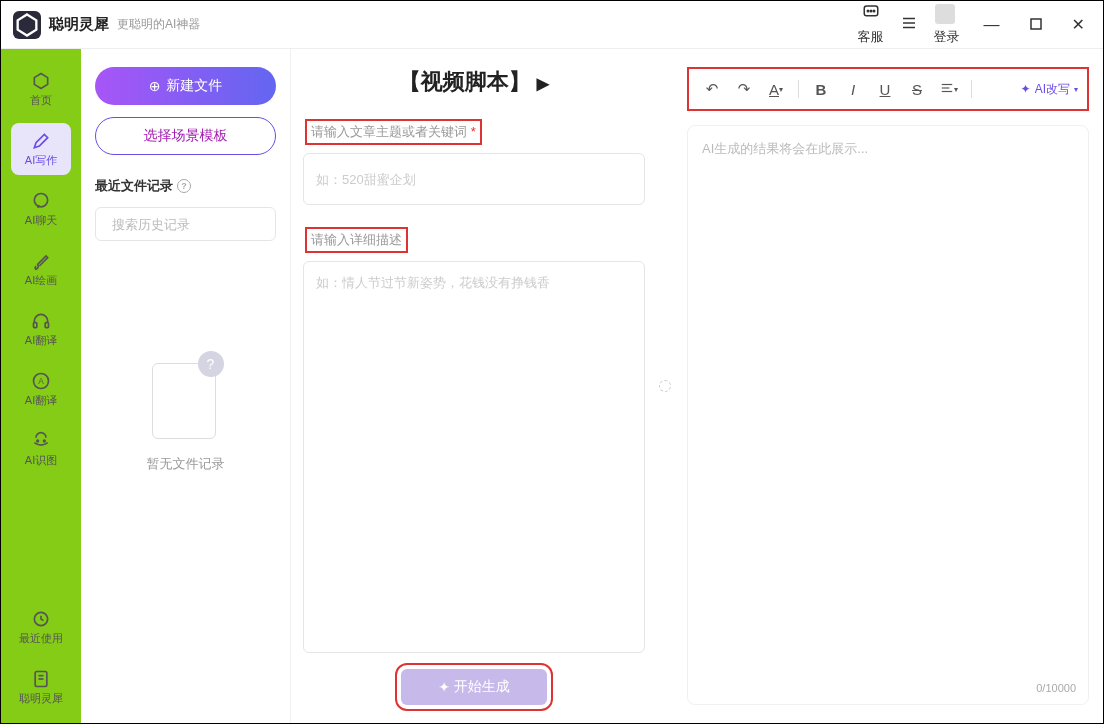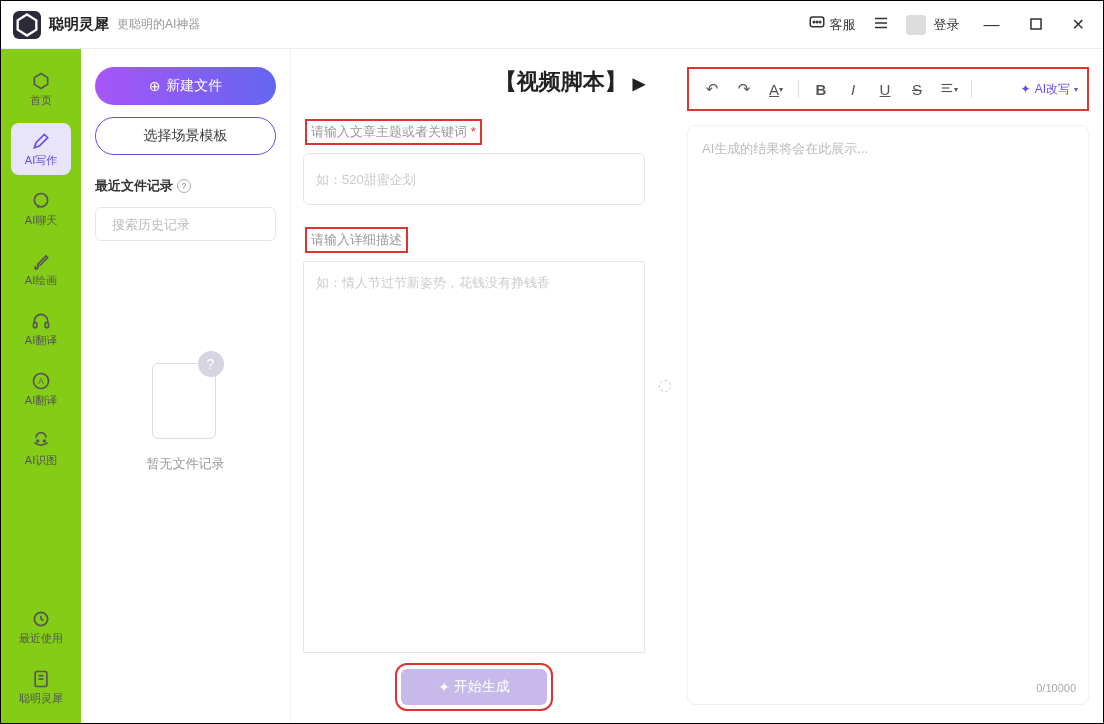--- a/index.html
+++ b/index.html
@@ -4,58 +4,58 @@
   <style>
     * { margin: 0; padding: 0; box-sizing: border-box; font-family: -apple-system, "Microsoft YaHei", sans-serif; }
     body { width: 1104px; height: 724px; background: #fff; overflow: hidden; display: flex; flex-direction: column; border: 1px solid #000; }
     
     
     .titlebar { height: 48px; display: flex; align-items: center; padding: 0 12px; border-bottom: 1px solid #eee; }
     .logo { width: 28px; height: 28px; background: #2a2a3a; border-radius: 6px; display: flex; align-items: center; justify-content: center; margin-right: 8px; }
     .app-name { font-weight: bold; font-size: 15px; color: #222; }
     .app-sub { font-size: 12px; color: #999; margin-left: 8px; }
     .tbar-spacer { flex: 1; }
-    .tbar-btn { display: flex; align-items: center; gap: 4px; margin-left: 16px; color: #333; font-size: 13px; cursor: pointer; }
+    .tbar-btn { display: flex; align-items: center; gap: 4px; margin-left: 16px; color: #333; font-size: 13px; cursor: pointer; flex-direction: column; }
     .avatar-ph { width: 20px; height: 20px; background: #ddd; border-radius: 3px; margin-right: 4px; }
     .win-ctrl { margin-left: 18px; font-size: 16px; cursor: pointer; padding: 0 6px; color: #333; }
     
     
     .main { flex: 1; display: flex; overflow: hidden; }
     
     
     .leftnav { width: 80px; background: #84cc16; display: flex; flex-direction: column; align-items: center; padding-top: 14px; gap: 8px; }
     .nav-item { width: 60px; height: 52px; display: flex; flex-direction: column; align-items: center; justify-content: center; gap: 2px; border-radius: 8px; cursor: pointer; color: #555; font-size: 11px; }
     .nav-item.active { background: #e8e4f9; color: #6b4de6; }
     .nav-icon { width: 20px; height: 20px; display: flex; align-items: center; justify-content: center; }
     
     
     .side-panel { width: 210px; padding: 18px 14px; background: #fff; border-right: 1px solid #f0f0f0; display: flex; flex-direction: column; }
     .btn-new { height: 38px; border-radius: 19px; background: linear-gradient(90deg, #a855f7, #6366f1); color: #fff; display: flex; align-items: center; justify-content: center; gap: 6px; font-size: 14px; font-weight: 500; cursor: pointer; margin-bottom: 12px; }
-    .btn-template { height: 38px; border-radius: 19px; border: 1px solid #6b4de6; color: #404040; display: flex; align-items: center; justify-content: center; font-size: 14px; cursor: pointer; margin-bottom: 22px; background: #fff; }
+    .btn-template { height: 38px; border-radius: 19px; border: 1px solid #6b4de6; color: #a21caf; display: flex; align-items: center; justify-content: center; font-size: 14px; cursor: pointer; margin-bottom: 22px; background: #fff; }
     .recent-title { display: flex; align-items: center; gap: 4px; font-size: 13px; font-weight: bold; color: #333; margin-bottom: 12px; }
     .help-icon { width: 14px; height: 14px; border: 1px solid #aaa; border-radius: 50%; font-size: 9px; display: flex; align-items: center; justify-content: center; color: #aaa; }
     .search-box { height: 34px; border: 1px solid #e5e5e5; border-radius: 6px; display: flex; align-items: center; padding: 0 10px; gap: 6px; margin-bottom: 30px; }
     .search-box input { border: none; outline: none; flex: 1; font-size: 13px; color: #333; background: transparent; }
     .search-box input::placeholder { color: #bbb; }
     .empty-state { display: flex; flex-direction: column; align-items: center; margin-top: 80px; }
     .empty-img { width: 80px; height: 90px; position: relative; margin-bottom: 14px; }
     .empty-doc { position: absolute; width: 64px; height: 76px; background: #fff; border: 1px solid #ddd; border-radius: 6px; top: 12px; left: 6px; }
     .empty-badge { position: absolute; width: 26px; height: 26px; background: #d4d4e3; border-radius: 50%; right: 2px; top: 0; display: flex; align-items: center; justify-content: center; color: #fff; font-size: 14px; }
     .empty-text { font-size: 13px; color: #999; }
     
     
     .center { flex: 1; padding: 18px 12px; display: flex; flex-direction: column; }
-    .page-title { text-align: right; font-size: 22px; font-weight: bold; color: #222; margin-bottom: 18px; }
+    .page-title { text-align: center; font-size: 22px; font-weight: bold; color: #222; margin-bottom: 18px; }
     .title-arrow { margin-left: 6px; font-size: 16px; }
     .form-label { font-size: 13px; color: #999; padding: 4px 2px; margin-bottom: 4px; }
     .label-highlight { border: 2px solid #d33; display: inline-block; padding: 2px 4px; }
     .req { color: #d33; }
     .input-field { height: 52px; border: 1px solid #e5e5e5; border-radius: 6px; padding: 0 12px; font-size: 13px; outline: none; margin-bottom: 18px; }
     .input-field::placeholder { color: #ccc; }
-    .textarea-field { flex: 1; border: 1px solid #e5e5e5; border-radius: 1px; padding: 12px; font-size: 13px; outline: none; resize: none; margin-bottom: 16px; }
+    .textarea-field { flex: 1; border: 1px solid #e5e5e5; border-radius: 6px; padding: 12px; font-size: 13px; outline: none; resize: none; margin-bottom: 16px; }
     .textarea-field::placeholder { color: #ccc; }
     .gen-btn-wrap { display: flex; justify-content: center; }
     .gen-btn { width: 146px; height: 36px; background: #c7b9ea; color: #fff; border: none; border-radius: 6px; font-size: 14px; cursor: pointer; outline: 2px solid #d33; outline-offset: 4px; display: flex; align-items: center; justify-content: center; gap: 4px; }
     
     
     .grip { width: 16px; display: flex; align-items: center; justify-content: center; position: relative; }
     .grip-dot { width: 12px; height: 12px; border: 1px dashed #ccc; border-radius: 50%; }
     
     
     .right { width: 430px; padding: 18px 14px; display: flex; flex-direction: column; }

